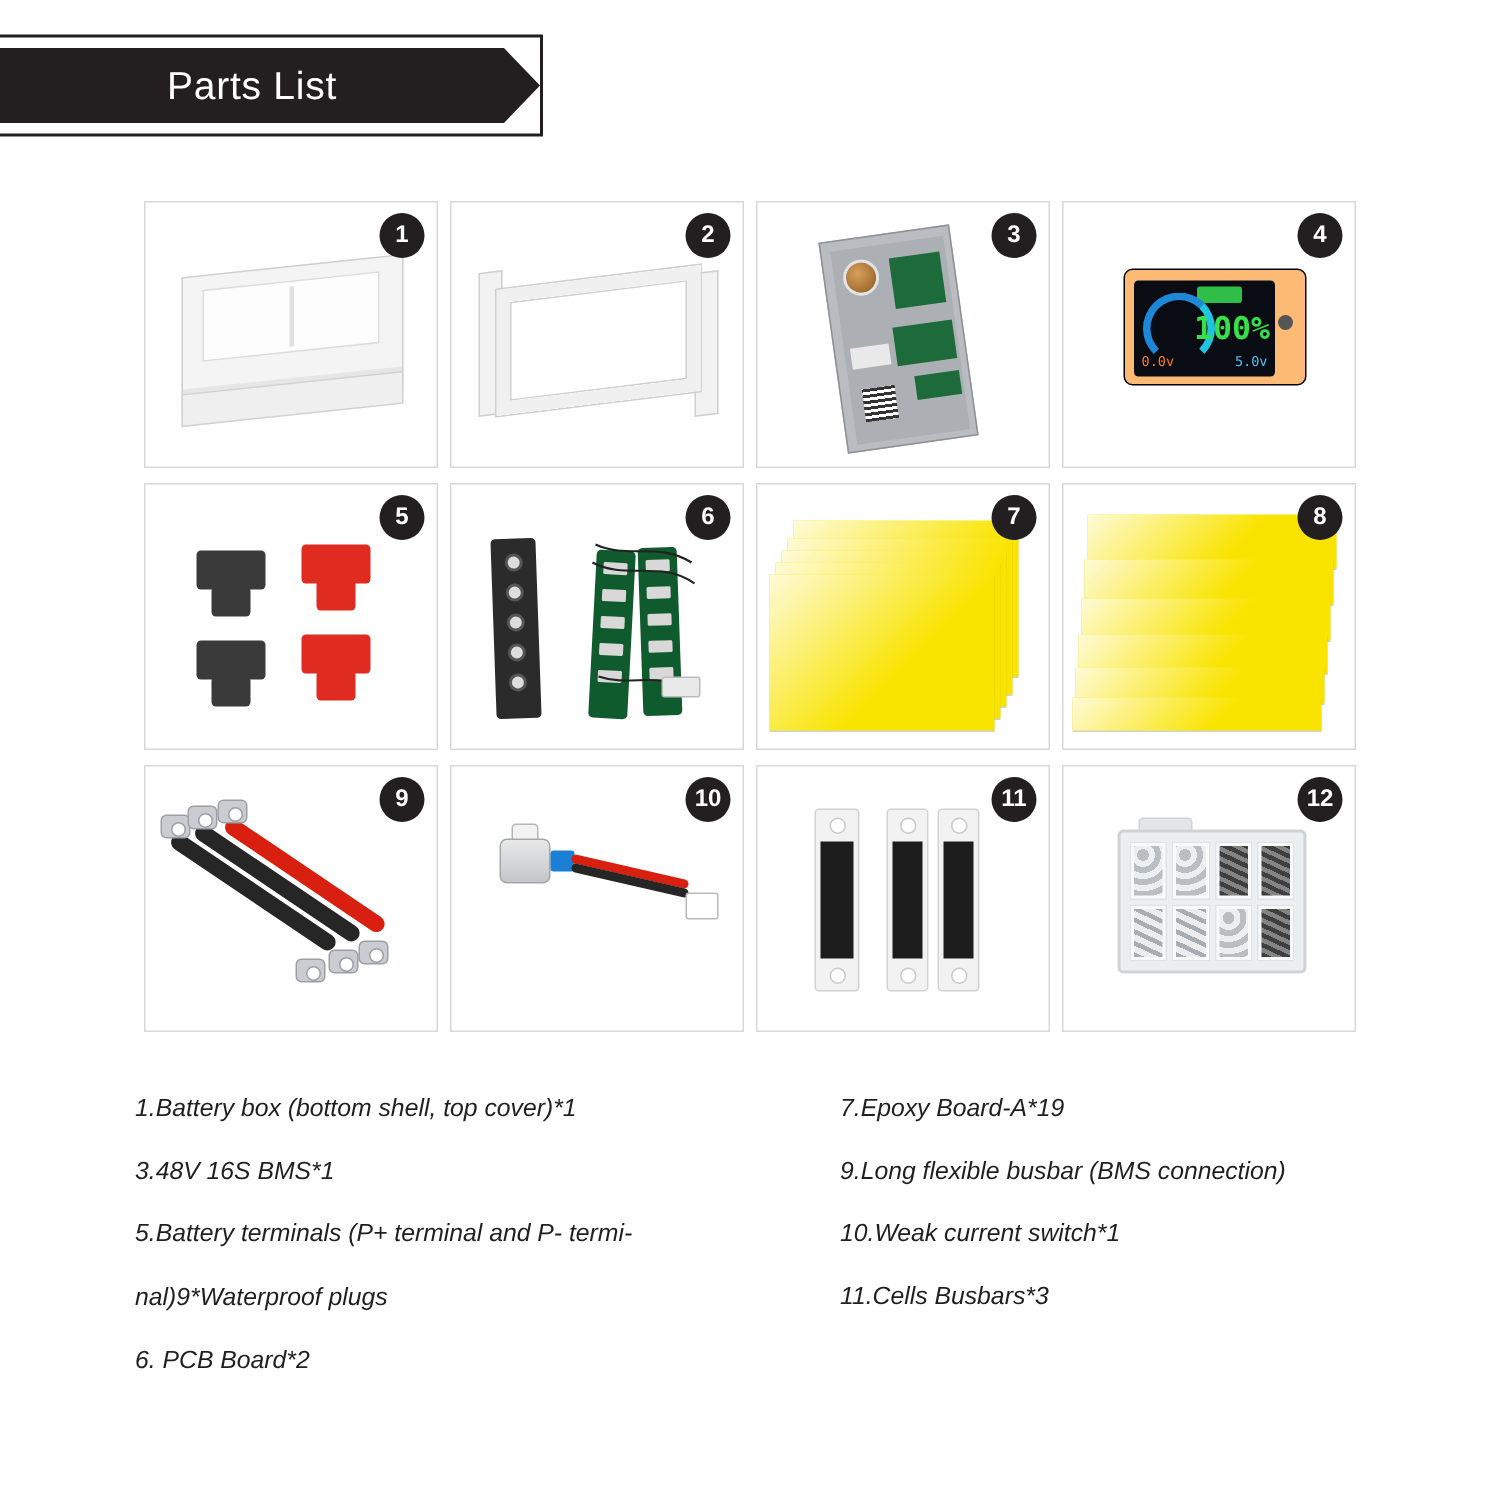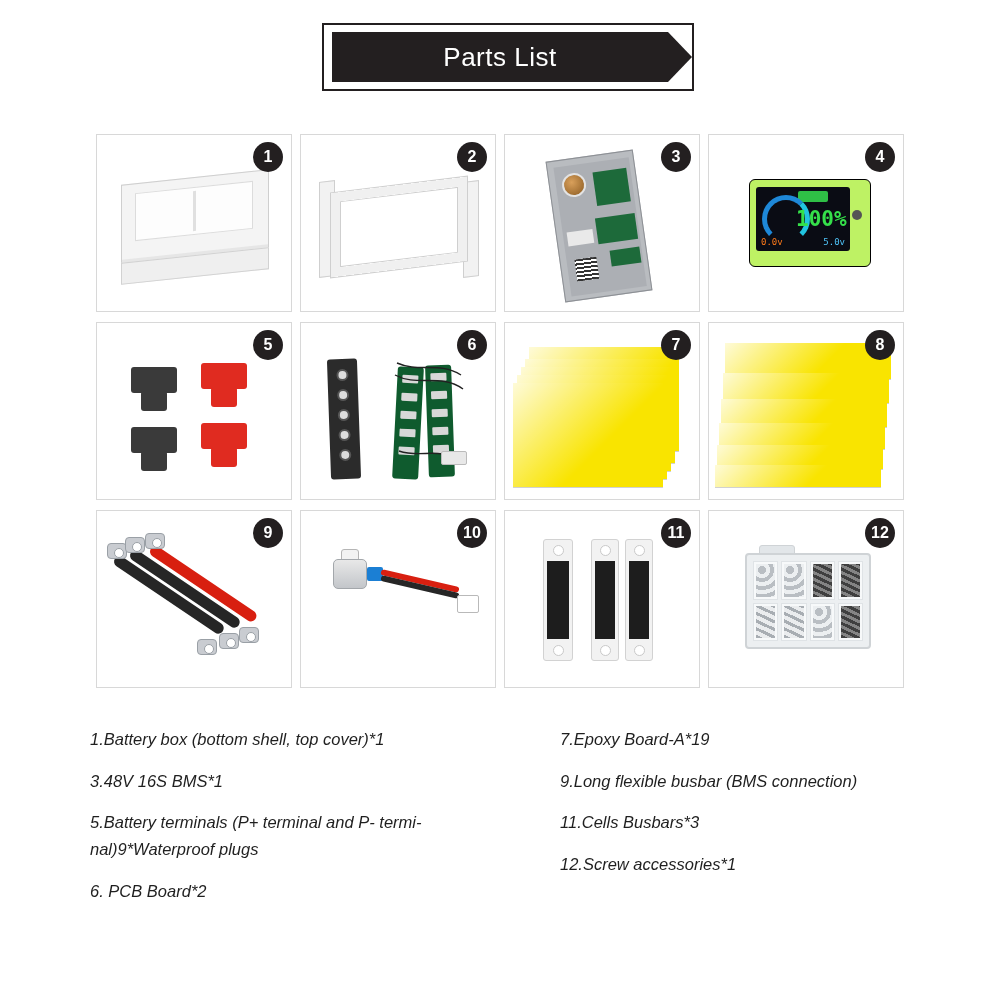--- a/index.html
+++ b/index.html
@@ -8,21 +8,21 @@
     width: 1000px; height: 1000px;
     background: #ffffff;
     font-family: "Liberation Sans", sans-serif;
     color: #222;
   }
   .page { position: relative; width: 1000px; height: 1000px; overflow: hidden; }
 
   
   .banner-wrap {
     position: absolute; left: 0; right: 0; top: 32px;
-    display: flex; justify-content: center;
+    display: flex; justify-content: flex-start;
   }
   .banner {
     position: relative;
     width: 336px; height: 50px;
     background: #231f20;
     display: flex; align-items: center; justify-content: center;
     color: #ffffff;
     font-size: 26px;
     letter-spacing: .5px;
   }
@@ -127,22 +127,22 @@
     background: radial-gradient(circle at 40% 35%, #d9a05b, #8a5a21);
     border: 2px solid #e3e3e3;
   }
   .bms-qr { position: absolute; left: 14px; top: 100px; width: 22px; height: 22px; background:
     repeating-linear-gradient(0deg,#333 0 2px,#fff 2px 4px),
     repeating-linear-gradient(90deg,#333 0 2px,transparent 2px 4px); }
   .bms-label { position: absolute; left: 10px; top: 72px; width: 26px; height: 14px; background: #e9e9e9; }
 
   
   .lcd-body {
-    position: absolute; left: 40px; top: 44px; width: 122px; height: 88px;
-    background: #bef264; border-radius: 6px; border: 1px solid #000;
+    position: absolute; left: 40px; top: 44px; width: 122px; height: 78px;
+    background: #fdba74; border-radius: 6px; border: 1px solid #000;
   }
   .lcd-face {
     position: absolute; left: 6px; top: 7px; width: 94px; height: 64px;
     background: #0a0c14; border-radius: 3px; overflow: hidden;
   }
   .lcd-arc {
     position: absolute; left: 6px; top: 8px; width: 48px; height: 48px;
     border: 5px solid #1e88d8; border-radius: 50%; border-right-color: #21c4e0; border-bottom-color: transparent;
   }
   .lcd-num {
@@ -483,25 +483,25 @@
         </div>
       </div>
     </div>
 
   </div>
 
   <div class="legend">
     <ul class="col-left">
       <li>1.Battery box (bottom shell, top cover)*1</li>
       <li>3.48V 16S BMS*1</li>
-      <li style="margin-bottom:0">5.Battery terminals (P+ terminal and P- termi-</li>
+      <li style="margin-bottom:16px">5.Battery terminals (P+ terminal and P- termi-</li>
       <li>nal)9*Waterproof plugs</li>
       <li>6. PCB Board*2</li>
     </ul>
     <ul class="col-right">
       <li>7.Epoxy Board-A*19</li>
       <li>9.Long flexible busbar (BMS connection)</li>
+      <li>10.Weak current switch*1</li>
       <li>11.Cells Busbars*3</li>
-      <li>12.Screw accessories*1</li>
     </ul>
   </div>
 
 </div>
 
 </body></html>

